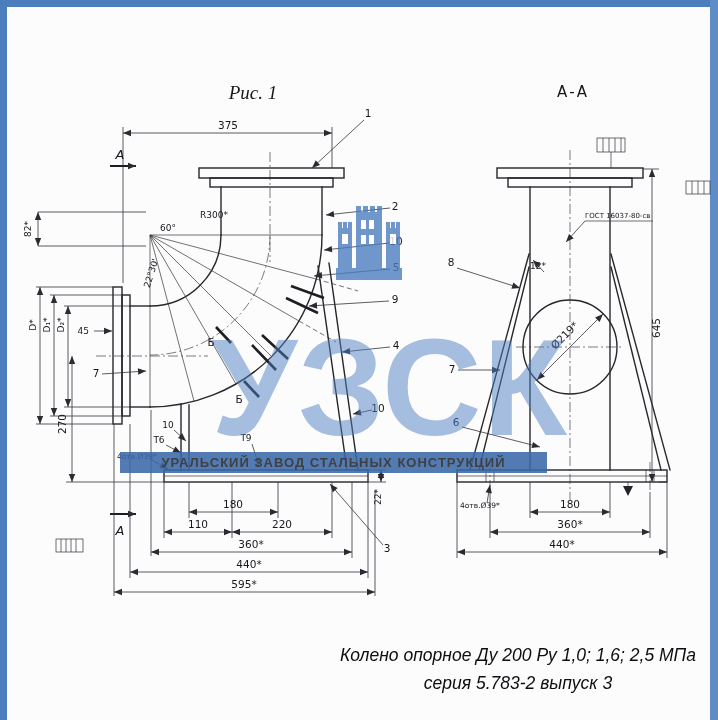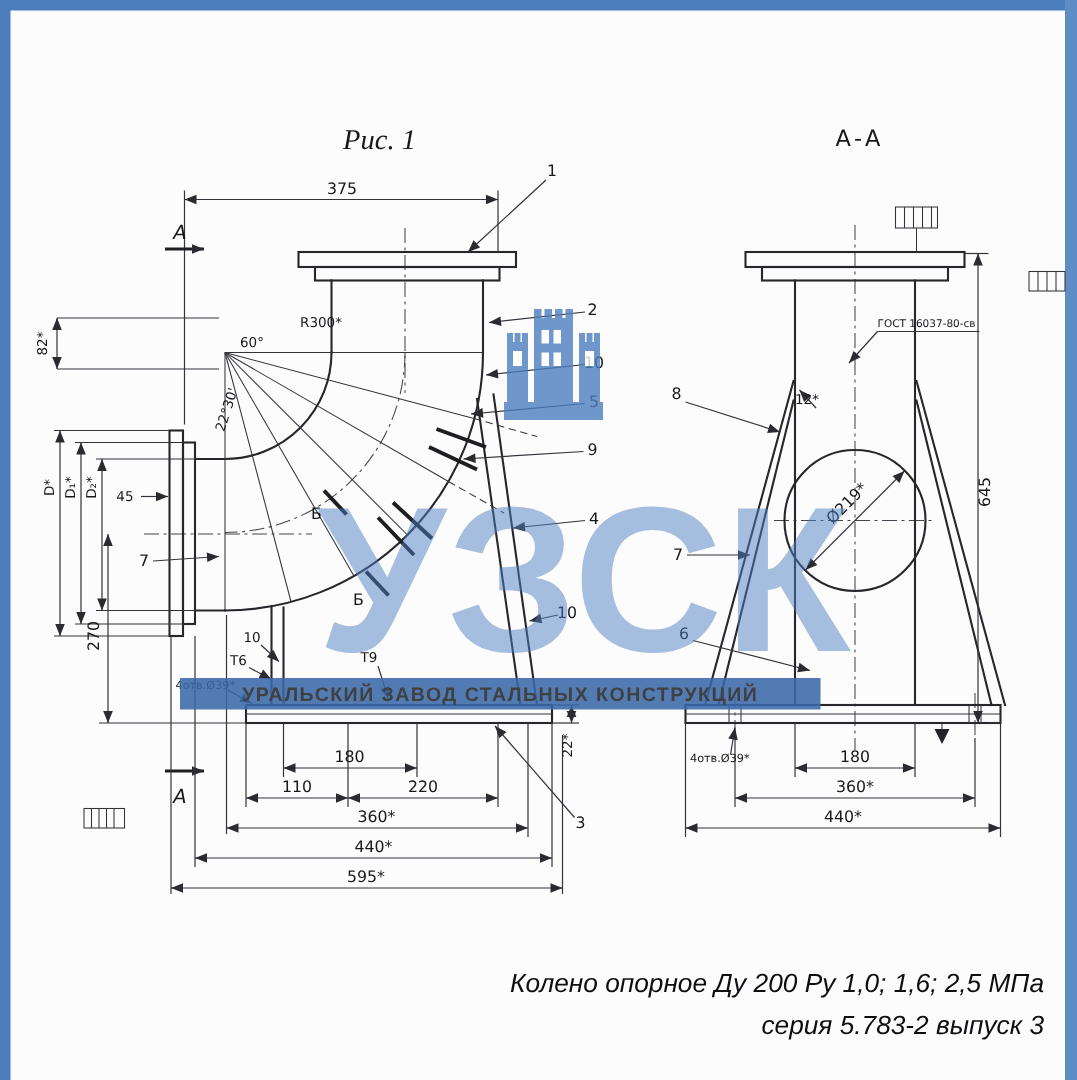--- a/index.html
+++ b/index.html
@@ -27,21 +27,21 @@
   .thickarrow{stroke:#1d1d22;stroke-width:2;}
 
   .wm-building{position:absolute;left:336px;top:202px;opacity:.8;}
   .wm-logo{position:absolute;left:168px;top:318px;width:400px;text-align:right;
            font-family:"Liberation Sans",sans-serif;font-weight:bold;font-size:138px;
            line-height:1;color:rgba(77,126,191,.5);letter-spacing:1px;}
   .wm-banner{position:absolute;left:120px;top:452px;width:427px;height:21px;
              background:rgba(58,105,170,.88);color:#404040;text-align:center;
              font-family:"Liberation Sans",sans-serif;font-weight:bold;font-size:13px;
              line-height:21px;letter-spacing:1px;white-space:nowrap;overflow:hidden;}
-  .caption{position:absolute;right:22px;top:641px;text-align:right;font-style:italic;
+  .caption{position:absolute;right:22px;top:641px;text-align:center;font-style:italic;
            font-size:17.5px;color:#0d0d12;font-family:"Liberation Sans",sans-serif;line-height:1.6;}
 </style>
 </head>
 <body>
 
 <div id="stage">
 
   <div class="frame frame-left"></div>
   <div class="frame frame-top"></div>
   <div class="frame frame-right"></div>

